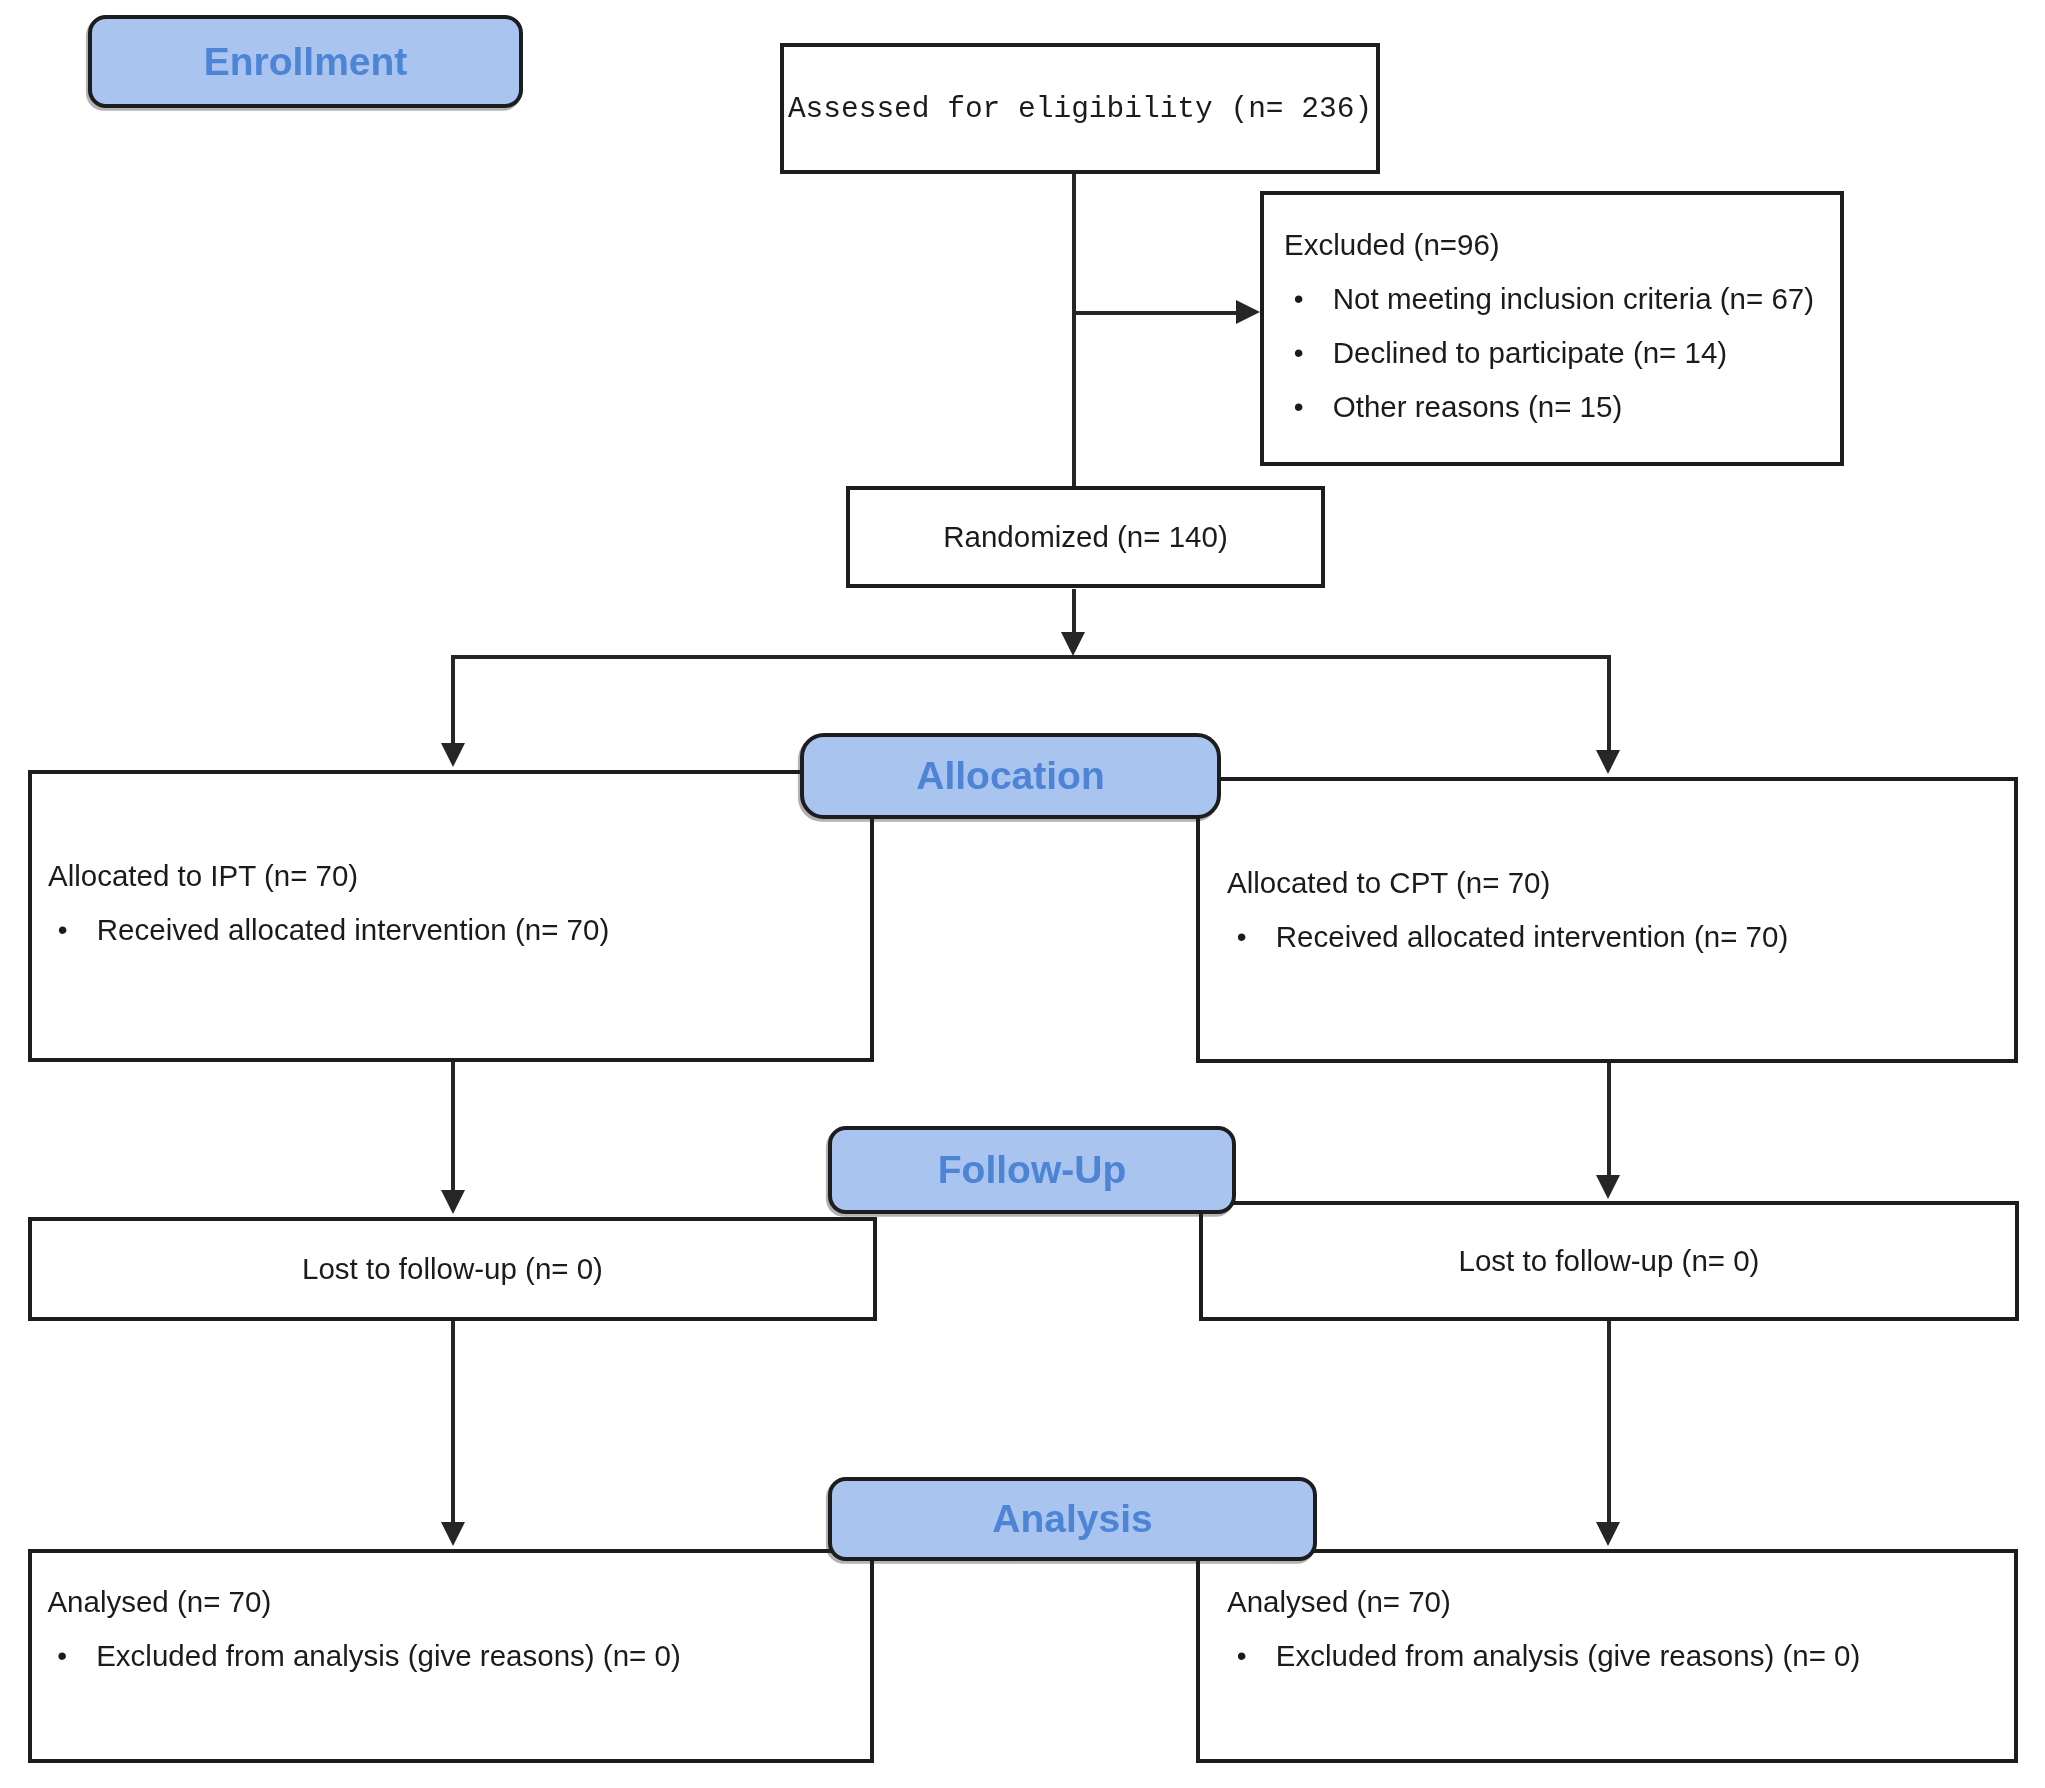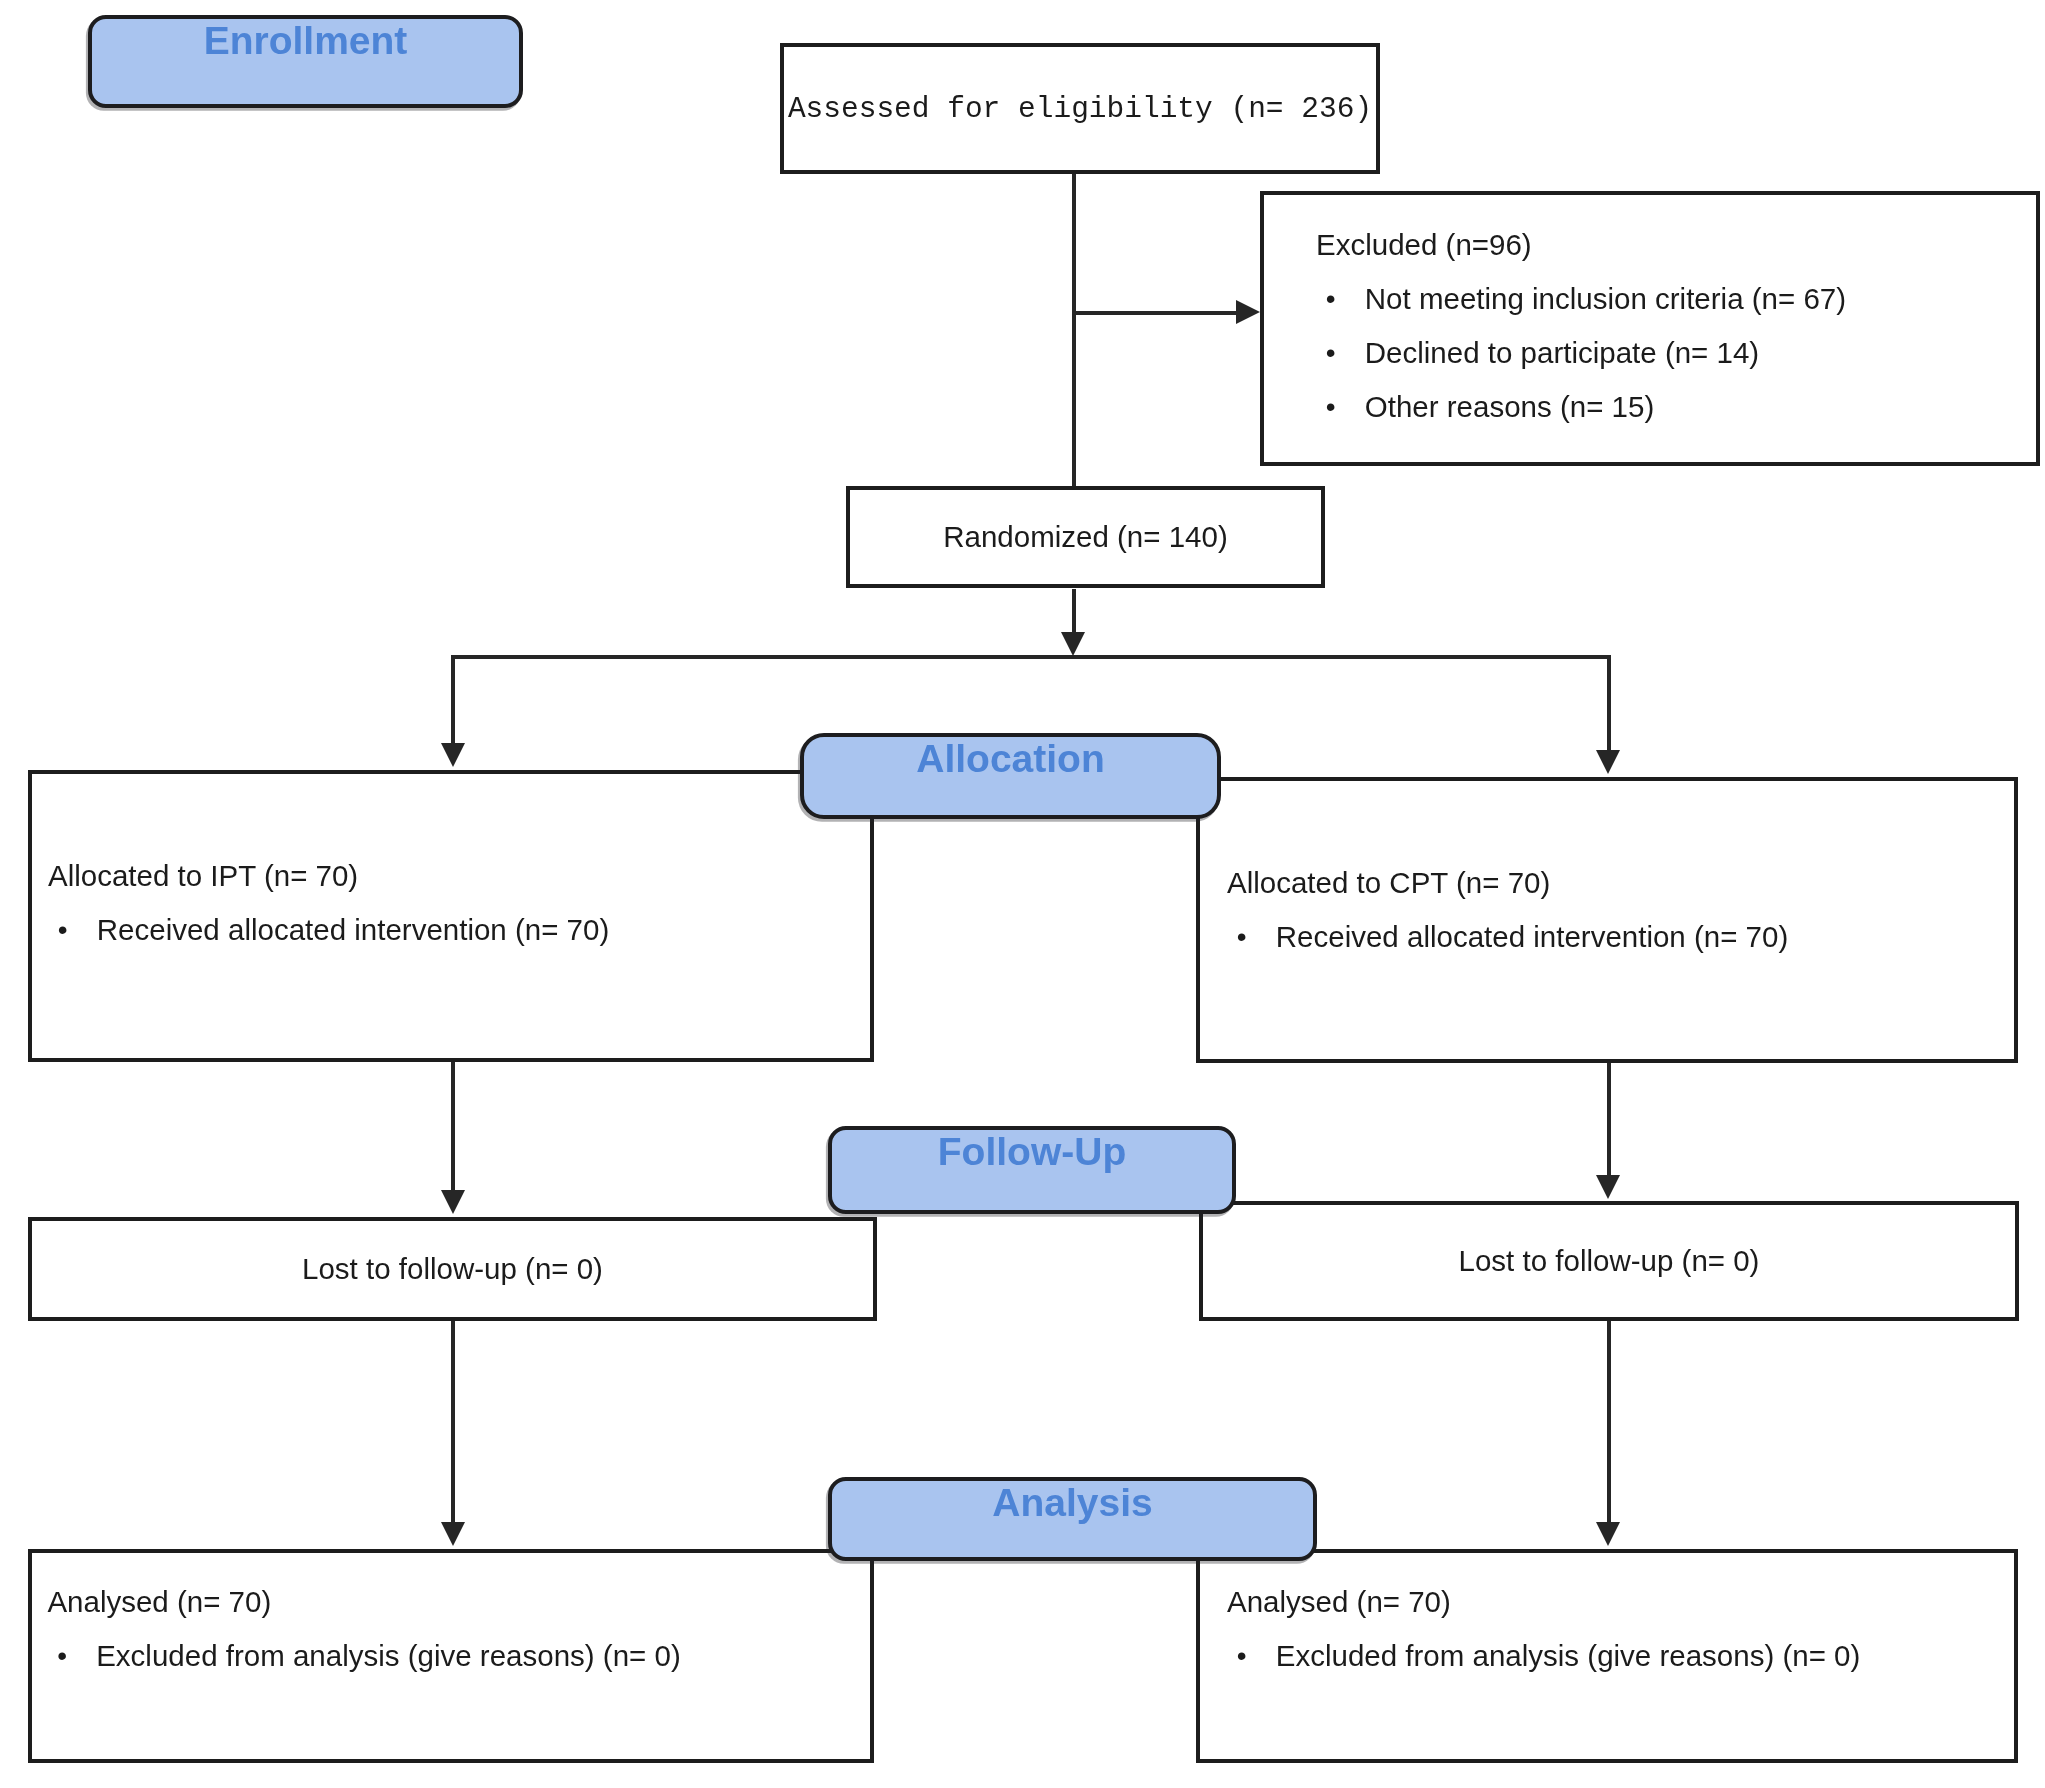--- a/index.html
+++ b/index.html
@@ -39,20 +39,21 @@
     text-align: center;
   }
   
   .stage {
     position: absolute;
     background: var(--label-fill, #a9c4ef);
     border: 4.2px solid #1d1d1f;
     border-radius: 18px;
     box-sizing: border-box;
     display: flex;
+    align-items: center;
     justify-content: center;
     font-size: 39px;
     font-weight: bold;
     color: var(--label-text, #4d84d6);
     z-index: 5;
     box-shadow: -2.1px 2.8px 0 rgba(35, 35, 40, 0.35);
   }
   .line {
     position: absolute;
     background: var(--line, #262626);
@@ -131,21 +132,21 @@
     <span>Follow-Up</span>
   </div>
   <div class="stage" style="left:828px; top:1477px; width:489px; height:84px;">
     <span>Analysis</span>
   </div>
 
   <div class="node centered" style="left:780px; top:43px; width:600px; height:131px;font-family:Liberation Mono, monospace;">
     <span>Assessed for eligibility (n= 236)</span>
   </div>
 
-  <div class="node" style="left:1260px; top:191px; width:780px; height:275px; padding:32px 21px 0 52px;">
+  <div class="node" style="left:1260px; top:191px; width:584px; height:275px; padding:32px 21px 0 20px;">
     <span class="title">Excluded (n=96)</span>
     <div class="bullet-row">
       <span class="glyph">•</span>
       <span class="btext">Not meeting inclusion criteria (n= 67)</span>
     </div>
     <div class="bullet-row">
       <span class="glyph">•</span>
       <span class="btext">Declined to participate (n= 14)</span>
     </div>
     <div class="bullet-row">

